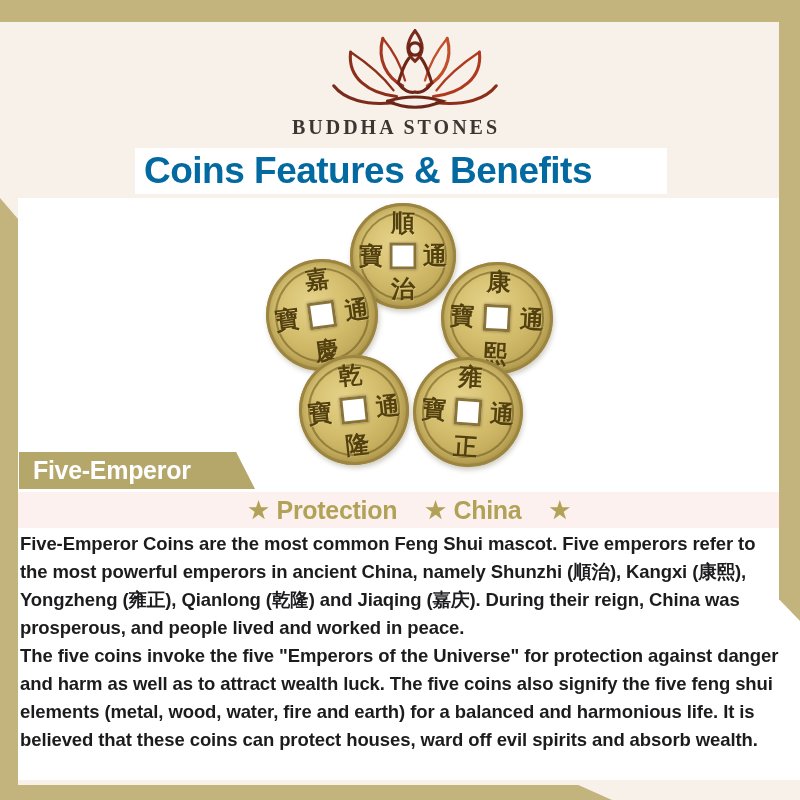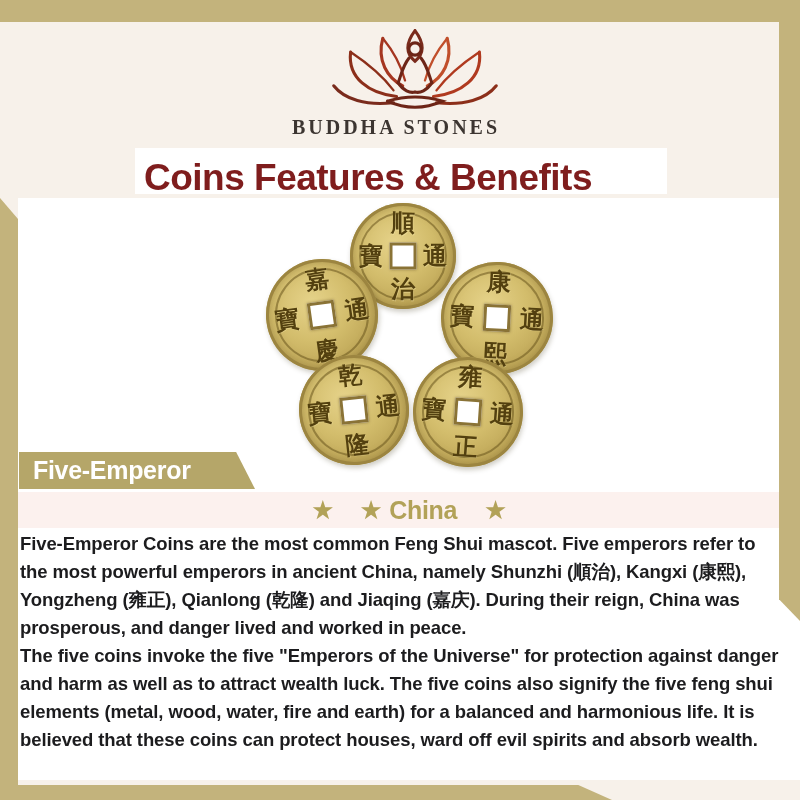--- a/index.html
+++ b/index.html
@@ -16,21 +16,21 @@
     clip-path:polygon(0 0,94.5% 0,100% 100%,0 100%);z-index:6;}
 
   
   .logo-wrap{position:absolute;left:305px;top:26px;width:220px;height:92px;z-index:3;}
   .logo-wrap svg{width:100%;height:100%;}
   .brand-name{position:absolute;left:0;top:116px;width:792px;text-align:center;z-index:3;
     font-family:"Liberation Serif",serif;font-weight:600;font-size:20px;letter-spacing:3px;color:#3c3531;}
 
   .title-band{position:absolute;left:135px;top:148px;width:532px;height:46px;background:#ffffff;z-index:2;}
   .page-title{position:absolute;left:0;top:147px;width:736px;height:48px;line-height:48px;text-align:center;
-    z-index:3;font-weight:bold;font-size:37px;letter-spacing:-0.5px;color:#7f1d1d;margin-top:7px;}
+    z-index:3;font-weight:bold;font-size:37px;letter-spacing:-0.5px;color:#0369a1;}
 
   
   .main-panel{position:absolute;left:18px;top:198px;width:782px;height:582px;background:#ffffff;z-index:2;}
 
   
   .coin{position:absolute;border-radius:50%;z-index:3;
     background:radial-gradient(circle at 42% 38%, #e6d38a 0%, #d3bd6c 40%, #bfa758 70%, #a88f44 100%);
     box-shadow:inset 0 0 0 3px #9c8540, inset 0 0 12px rgba(100,80,30,.5), 1px 3px 5px rgba(60,50,20,.25);}
   .coin .ring{position:absolute;left:9px;top:9px;right:9px;bottom:9px;border:2px solid rgba(105,85,30,.55);border-radius:50%;}
   .coin .hole{position:absolute;left:50%;top:50%;width:21px;height:21px;transform:translate(-50%,-50%);
@@ -141,28 +141,29 @@
     <span class="ch l">寶</span>
     <span class="ch r">通</span>
     <div class="hole"></div>
   </div>
 
   <div class="product-badge">Five-Emperor Coins</div>
 
   <div class="benefits-bar">
     <div class="benefit-item">
       <span class="star">★</span>
+      <span>Protection</span>
     </div>
     <div class="benefit-item">
       <span class="star">★</span>
       <span>China</span>
     </div>
     <div class="benefit-item">
       <span class="star">★</span>
     </div>
   </div>
 
   <div class="body-text">
-    <p>Five-Emperor Coins are the most common Feng Shui mascot. Five emperors refer to the most powerful emperors in ancient China, namely Shunzhi (順治), Kangxi (康熙), Yongzheng (雍正), Qianlong (乾隆) and Jiaqing (嘉庆). During their reign, China was prosperous, and danger lived and worked in peace.</p>
+    <p>Five-Emperor Coins are the most common Feng Shui mascot. Five emperors refer to the most powerful emperors in ancient China, namely Shunzhi (順治), Kangxi (康熙), Yongzheng (雍正), Qianlong (乾隆) and Jiaqing (嘉庆). During their reign, China was prosperous, and people lived and worked in peace.</p>
     <p>The five coins invoke the five "Emperors of the Universe" for protection against danger and harm as well as to attract wealth luck. The five coins also signify the five feng shui elements (metal, wood, water, fire and earth) for a balanced and harmonious life. It is believed that these coins can protect houses, ward off evil spirits and absorb wealth.</p>
   </div>
 
 </div>
 
 </body></html>

